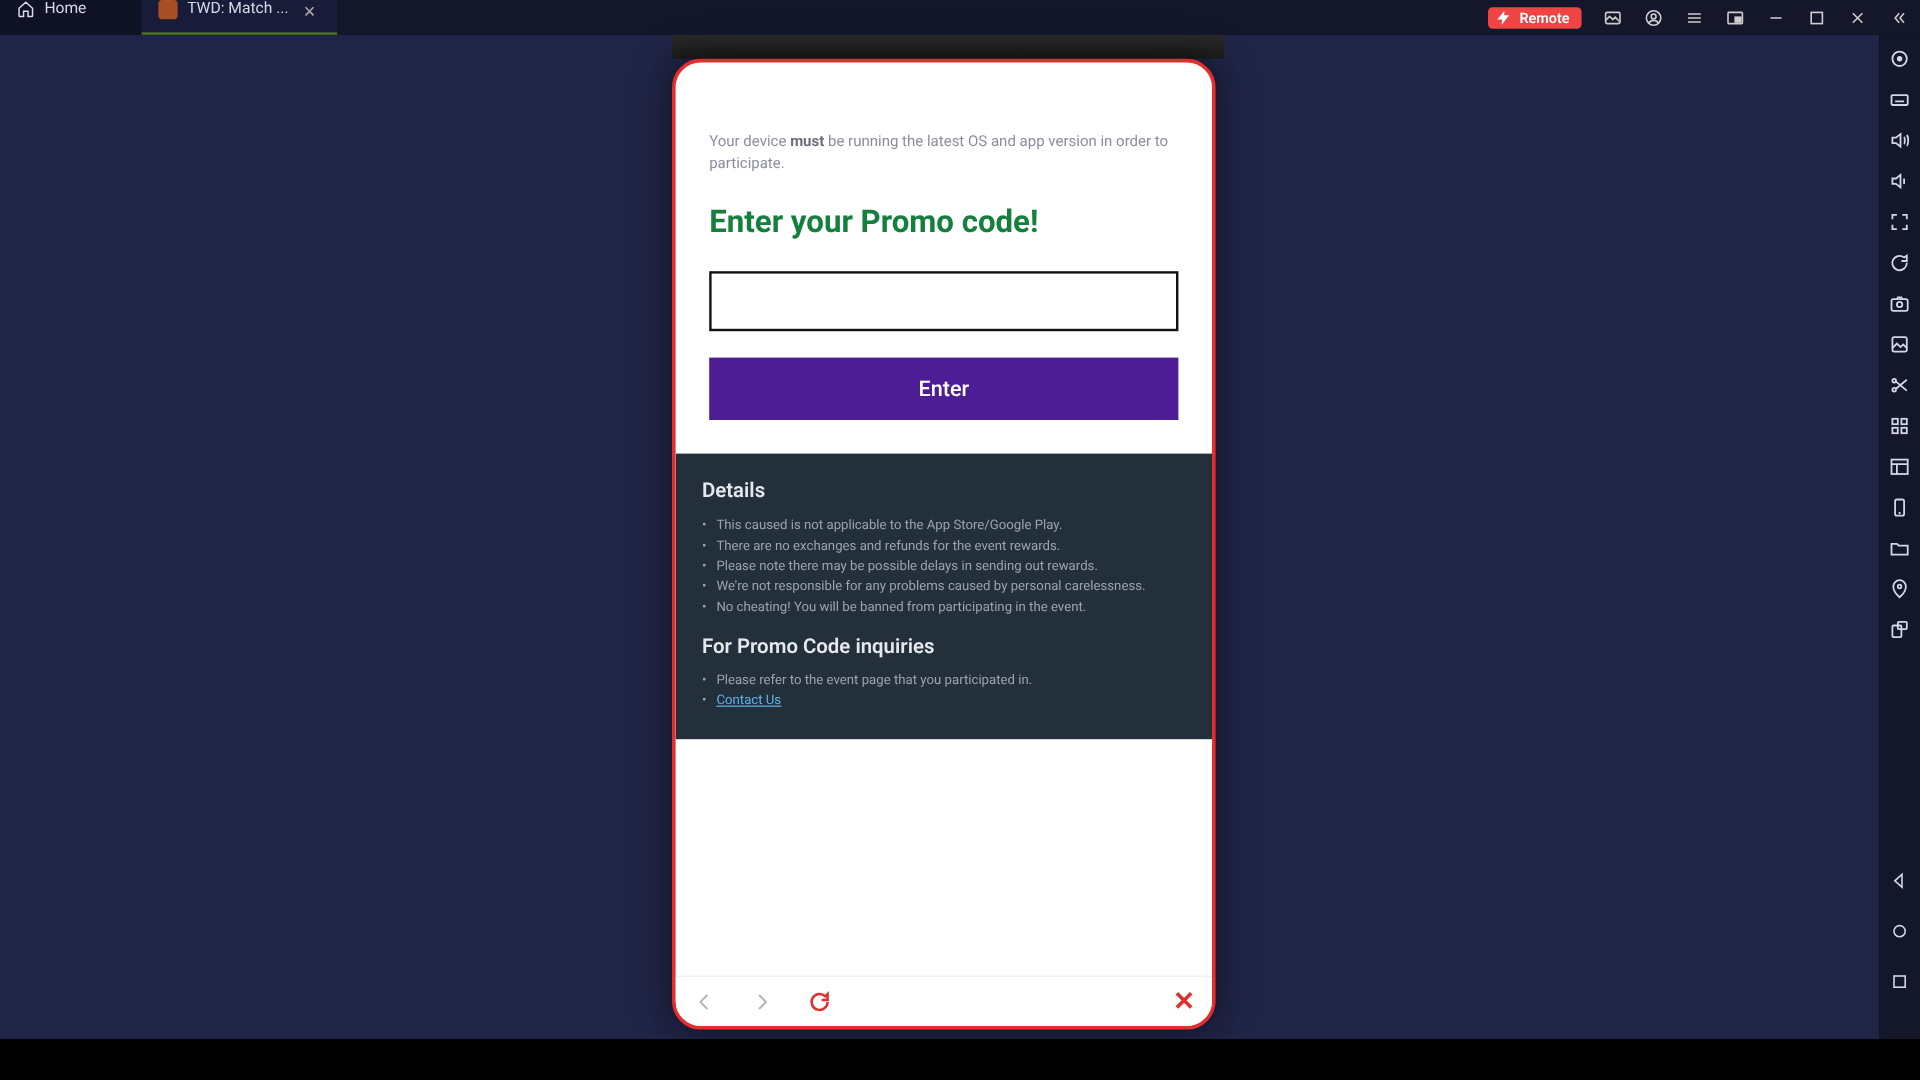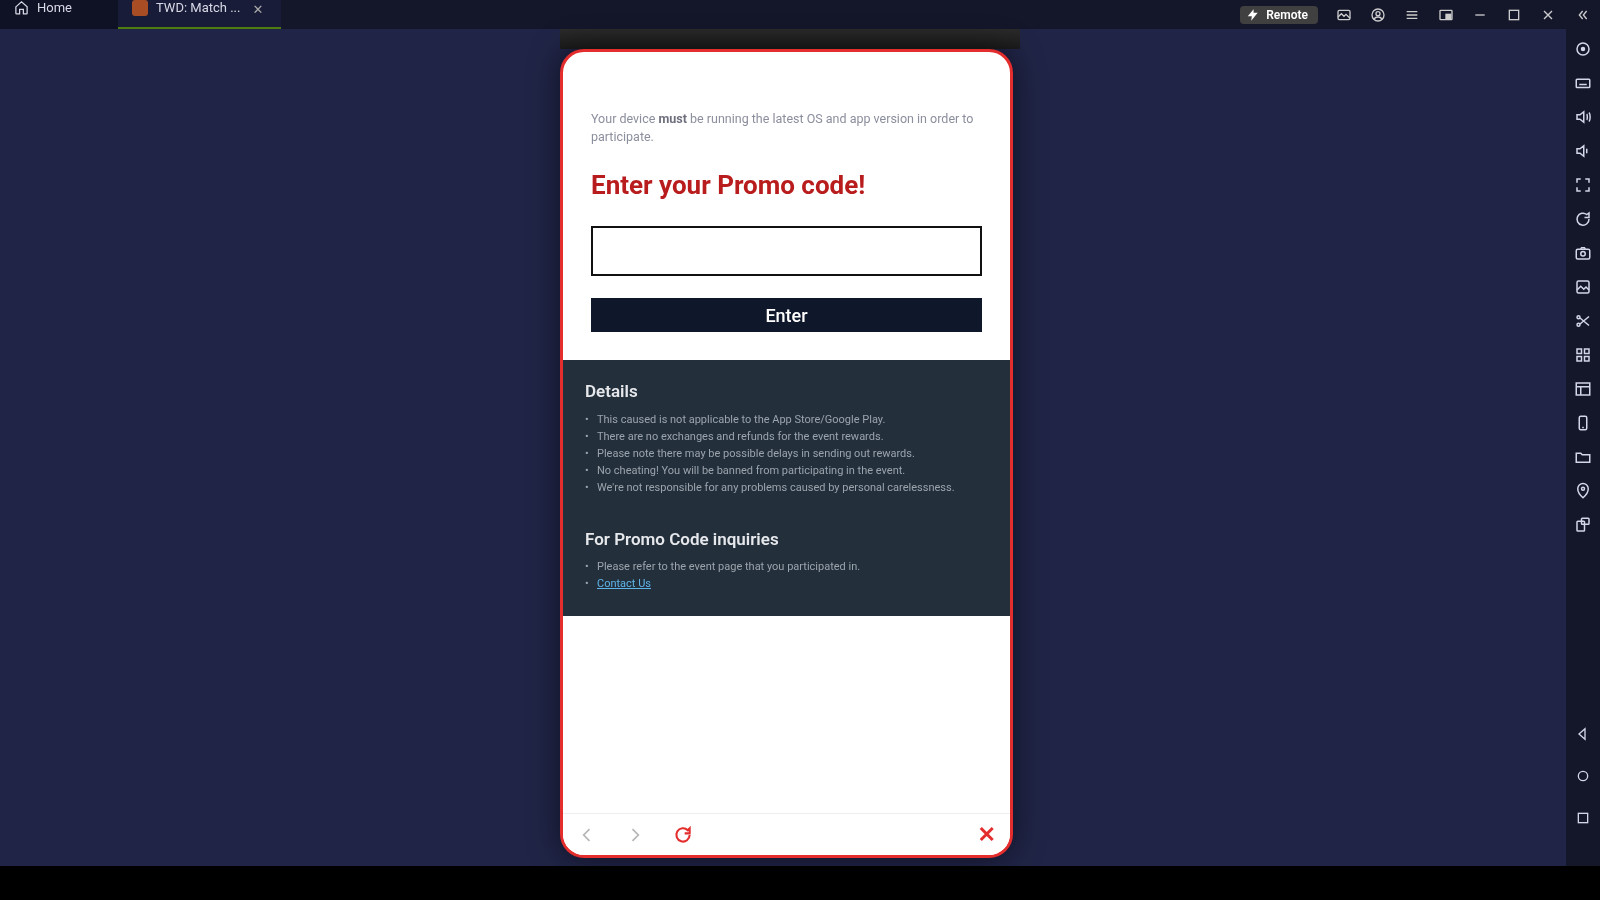--- a/index.html
+++ b/index.html
@@ -8,21 +8,21 @@
   
   .tabbar { position:absolute; left:0; top:0; right:0; height:29px; background:#14162a; display:flex; align-items:stretch; }
   .tab { display:flex; align-items:flex-start; gap:8px; padding:0 14px; font-size:13px; color:#d8d9e6; position:relative; }
   .tab-home { background:#0f1125; min-width:118px; }
   .tab-app  { background:#191c38; border-bottom:2px solid #4d7c0f; min-width:108px; }
   .tab-app .close { font-size:13px; color:#aaa; cursor:pointer; padding:2px 4px; }
   .home-ico { width:15px; height:15px; }
   .app-ico  { width:16px; height:16px; background:#a94d24; border-radius:3px; display:inline-block; }
   
   .wincontrols { position:absolute; right:0; top:0; height:29px; display:flex; align-items:center; gap:18px; padding:0 10px; color:#dcdde8; }
-  .remote-pill { display:flex; align-items:flex-start; gap:6px; background:#404040; color:#fff; font-size:12px; font-weight:600; padding:2px 10px 2px 6px; border-radius:4px; }
+  .remote-pill { display:flex; align-items:flex-start; gap:6px; background:#ef4444; color:#fff; font-size:12px; font-weight:600; padding:2px 10px 2px 6px; border-radius:4px; }
   .winbtn { width:16px; height:16px; display:flex; align-items:center; justify-content:center; cursor:pointer; }
   .winbtn svg { width:16px; height:16px; }
 
   
   .stage { position:absolute; left:0; top:29px; right:34px; bottom:34px; background:#202446; }
 
   
   .sidetools { position:absolute; right:0; top:29px; width:34px; bottom:34px; background:#14162a; display:flex; flex-direction:column; align-items:center; padding-top:10px; gap:14px; }
   .sidetools .tool { width:20px; height:20px; color:#d3d5e8; cursor:pointer; display:flex; align-items:center; justify-content:center; }
   .sidetools .spacer { flex:1; }
@@ -33,27 +33,27 @@
   .androidnav svg { width:16px; height:16px; }
 
   
   .letterbox { position:absolute; left:0; right:0; bottom:0; height:34px; background:#000; }
 
   
   .popup-wrap { position:absolute; left:560px; top:49px; width:453px; height:809px; border:3px solid #e42d2d; border-radius:24px; overflow:hidden; background:#fff; box-shadow:0 0 30px rgba(0,0,0,.5); }
   .popup-top { padding:58px 28px 28px 28px; }
   .notice { font-size:12.5px; color:#8b8e9d; line-height:1.45; margin-bottom:24px; }
   .notice b { color:#6d6f7d; }
-  .title { font-size:26px; font-weight:700; color:#b91c1c; margin-bottom:26px; }
+  .title { font-size:26px; font-weight:700; color:#15803d; margin-bottom:26px; }
   .code-input { width:100%; height:50px; border:2px solid #111; background:#fff; font-size:18px; padding:0 12px; }
-  .enter-btn { width:100%; height:34px; margin-top:22px; background:#0f172a; color:#fff; font-size:18px; font-weight:500; border:none; }
+  .enter-btn { width:100%; height:52px; margin-top:22px; background:#4c1d95; color:#fff; font-size:18px; font-weight:500; border:none; }
 
   .details { background:#23303c; color:#c1c7cf; padding:18px 22px 24px 22px; font-size:11px; line-height:1.55; }
   .details h4 { font-size:17px; color:#e6e8ec; font-weight:600; margin-bottom:6px; }
-  .details h4.mt { margin-top:30px; }
+  .details h4.mt { margin-top:12px; }
   .details ul { list-style:none; }
   .details li { position:relative; padding-left:12px; color:#9ba3ad; }
   .details li::before { content:"•"; position:absolute; left:0; color:#9ba3ad; }
   .details a { color:#5fb4e8; text-decoration:underline; }
 
   .popup-bottom { position:absolute; left:0; right:0; bottom:0; height:42px; background:#fff; border-top:1px solid #eee; display:flex; align-items:center; padding:0 14px; gap:28px; }
   .navico { width:20px; height:20px; display:flex; align-items:center; justify-content:center; cursor:pointer; }
   .navico.red svg { stroke:#e42d2d; }
   .navico.gray svg { stroke:#b6b6b6; }
   .popup-bottom .spacer { flex:1; }
@@ -249,22 +249,22 @@
     <input class="code-input" type="text" value="" style="">
     <button class="enter-btn">Enter</button>
   </div>
 
   <div class="details">
     <h4>Details</h4>
     <ul>
       <li>This caused is not applicable to the App Store/Google Play.</li>
       <li>There are no exchanges and refunds for the event rewards.</li>
       <li>Please note there may be possible delays in sending out rewards.</li>
+      <li>We're not responsible for any problems caused by personal carelessness.</li>
       <li>No cheating! You will be banned from participating in the event.</li>
-      <li>We're not responsible for any problems caused by personal carelessness.</li>
     </ul>
     <h4 class="mt">For Promo Code inquiries</h4>
     <ul>
       <li>Please refer to the event page that you participated in.</li>
     </ul>
     <ul>
       <li><a href="#">Contact Us</a></li>
     </ul>
   </div>
 

